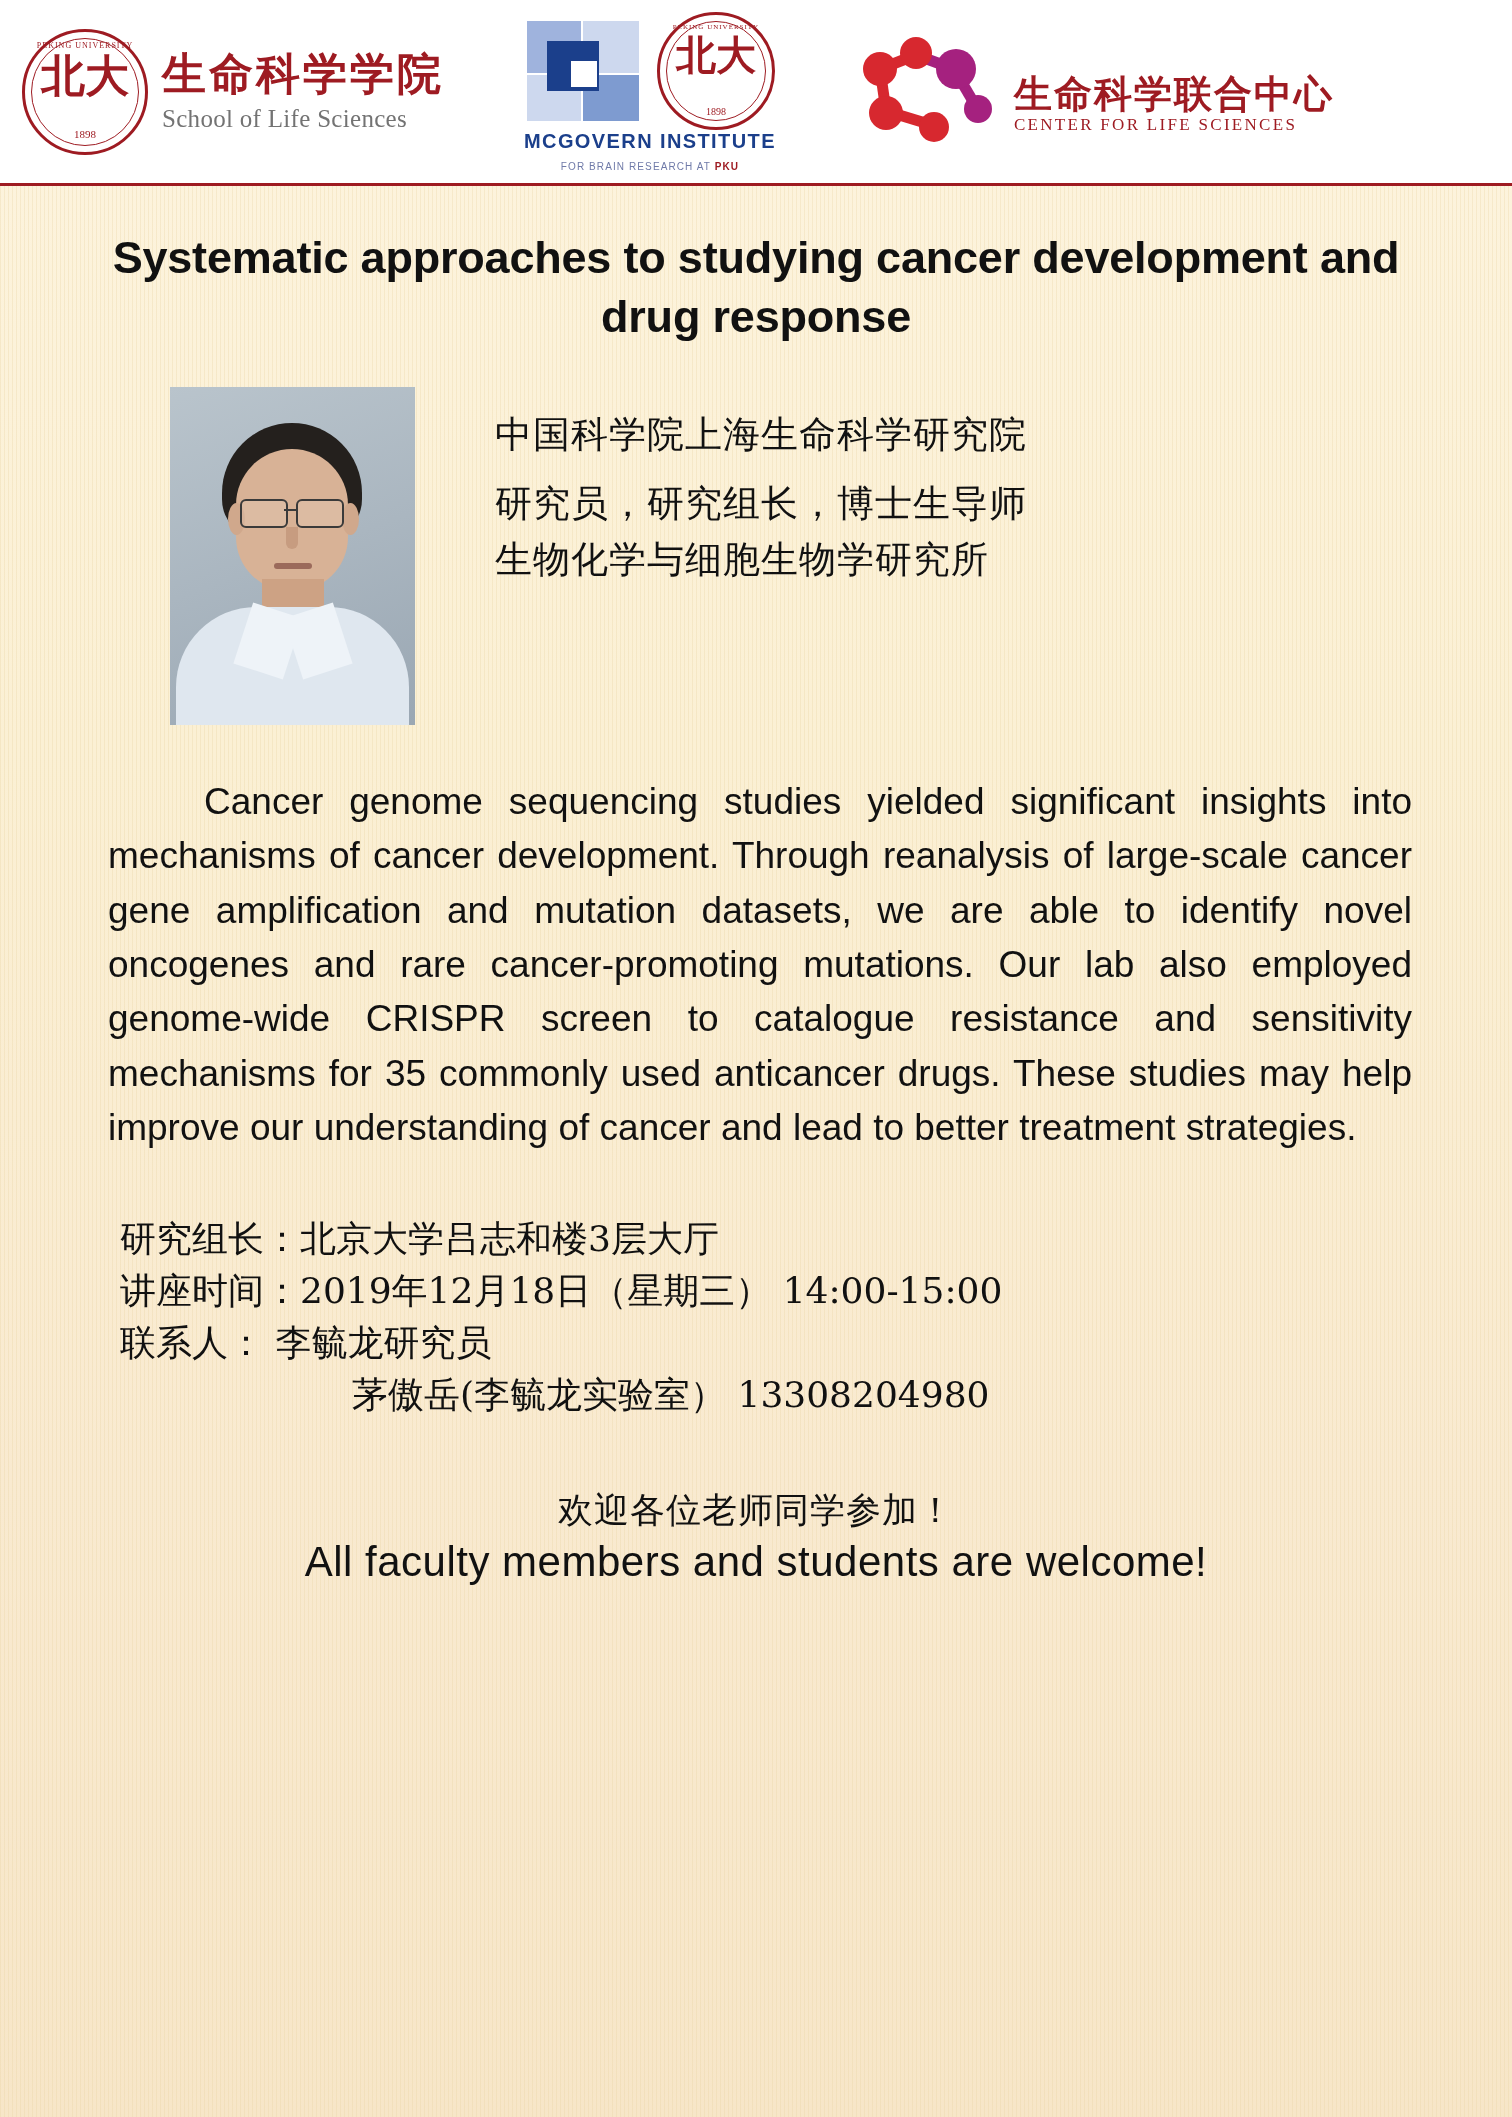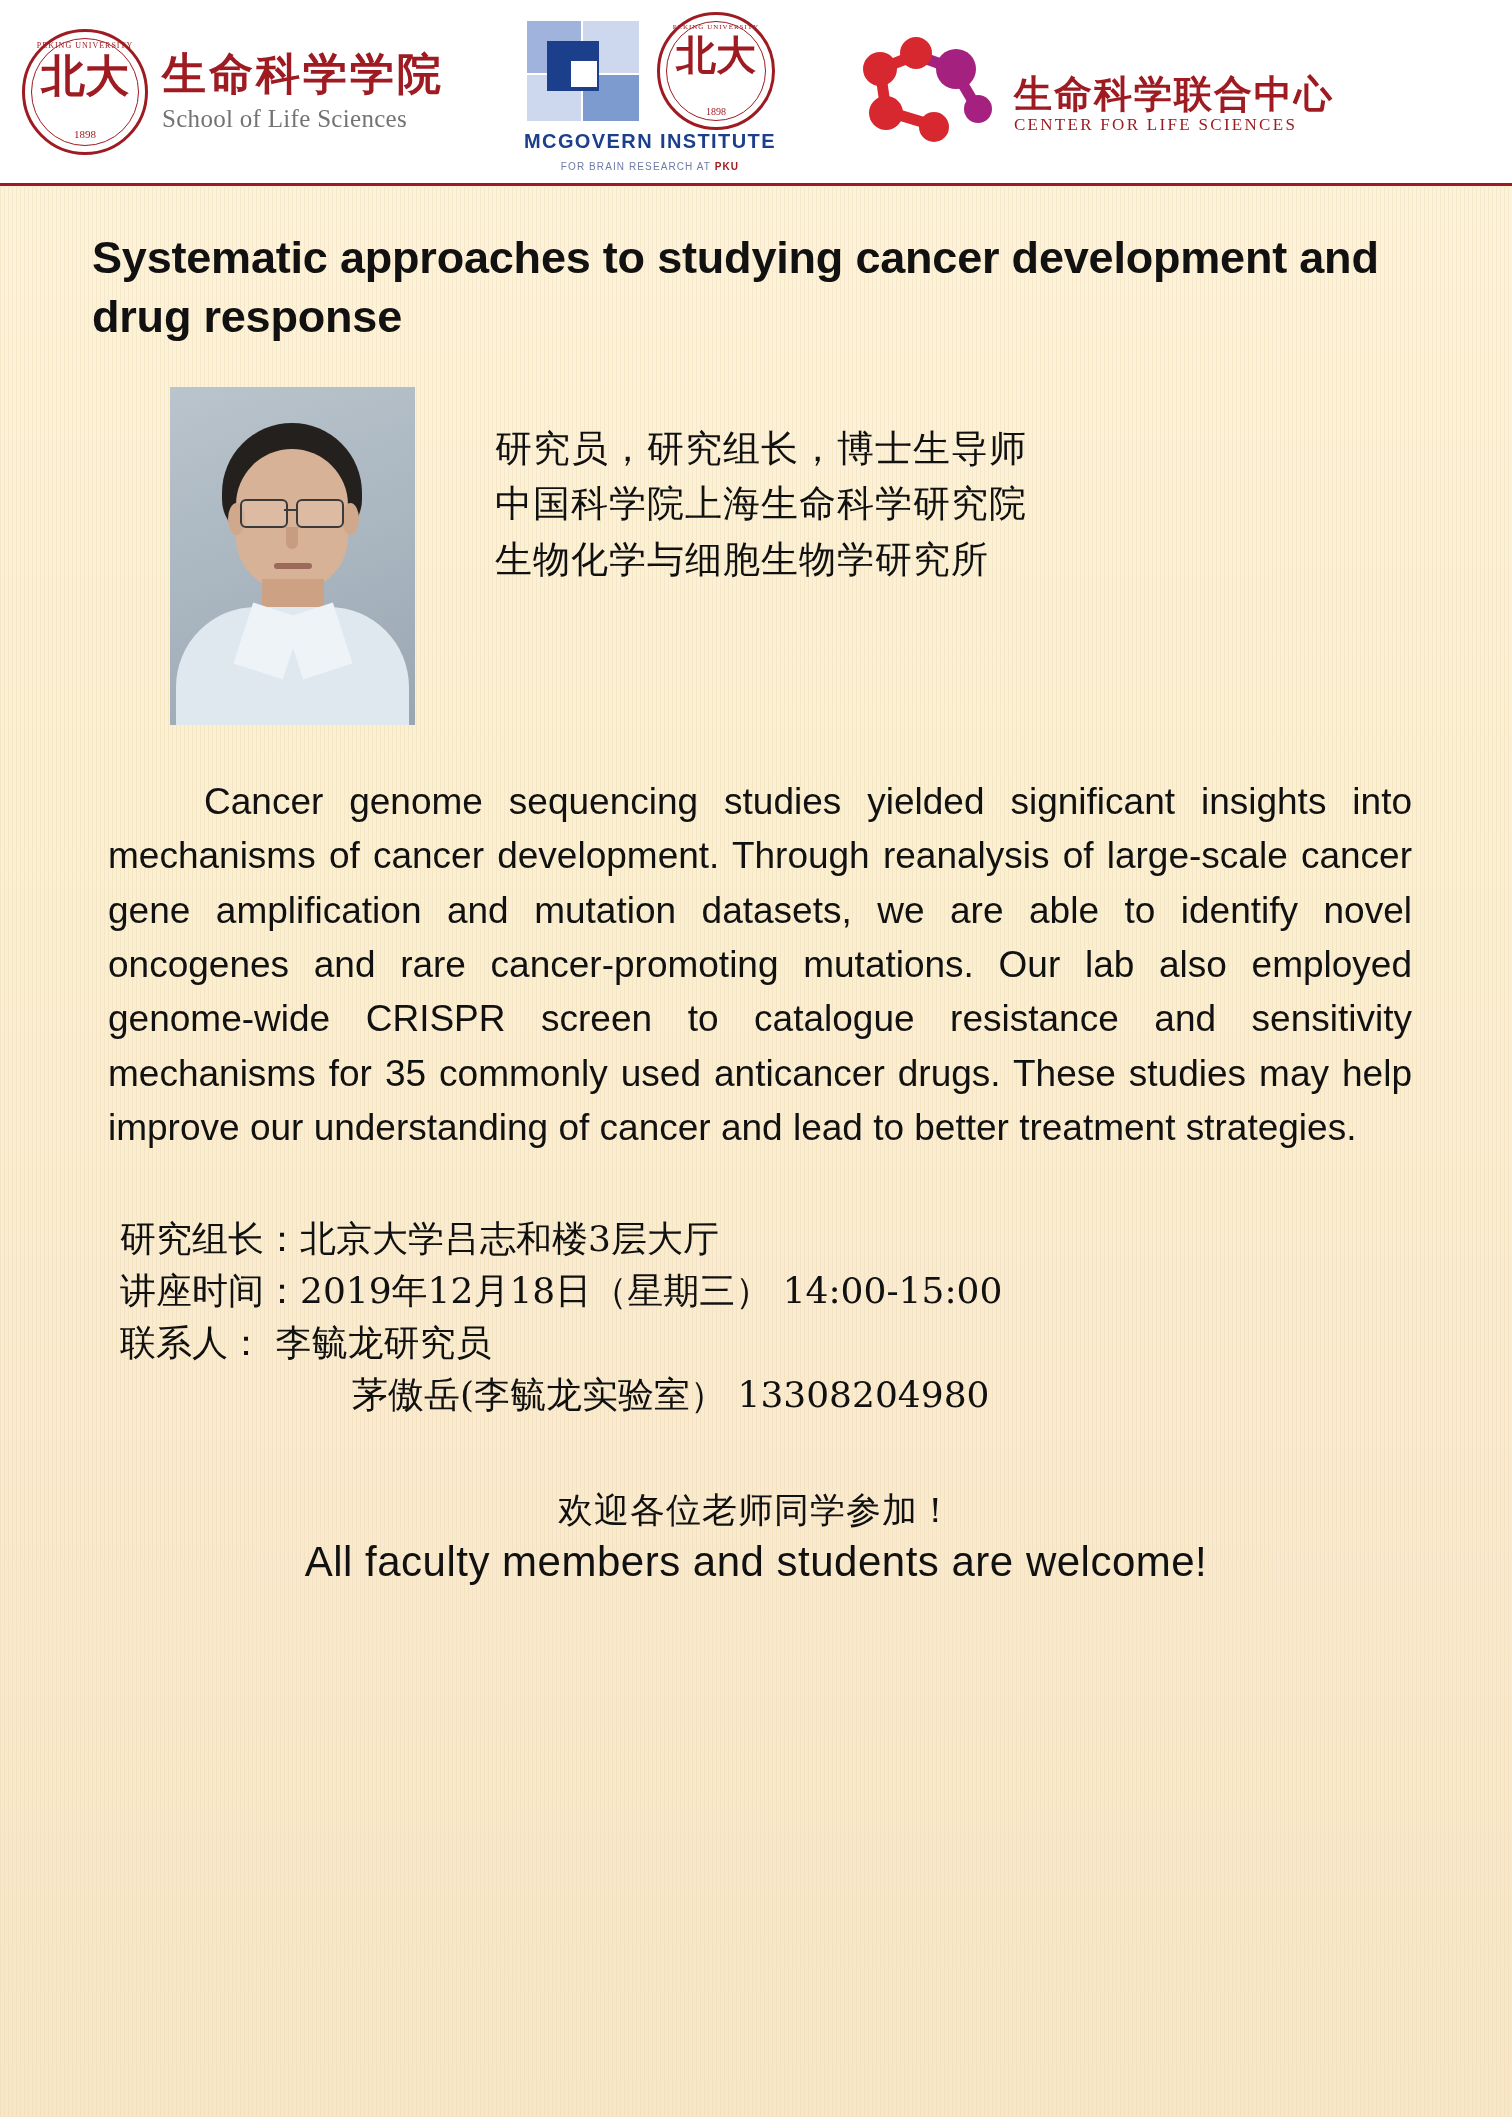--- a/index.html
+++ b/index.html
@@ -215,21 +215,21 @@
     font-family: "Liberation Serif", serif;
     font-size: 17px;
     color: #9e1b22;
     letter-spacing: 2.3px;
     margin-top: 2px;
   }
 
   
   .title {
     margin: 42px 92px 0 92px;
-    text-align: left;
+    text-align: center;
     font-family: "Liberation Sans", sans-serif;
     font-size: 45px;
     font-weight: bold;
     color: #111;
     line-height: 1.32;
     letter-spacing: -0.2px;
   }
 
   
   .speaker {
@@ -461,22 +461,22 @@
       <div class="p-glass-r"></div>
       <div class="p-bridge"></div>
       <div class="p-nose"></div>
       <div class="p-mouth"></div>
       <div class="p-neck"></div>
       <div class="p-shirt"></div>
       <div class="p-collar-l"></div>
       <div class="p-collar-r"></div>
     </div>
     <div class="speaker-info">
+      <div class="sp-line tight">中国科学院上海生命科学研究院</div>
       <div class="sp-line">研究员，研究组长，博士生导师</div>
-      <div class="sp-line tight">中国科学院上海生命科学研究院</div>
       <div class="sp-line tight">生物化学与细胞生物学研究所</div>
     </div>
   </div>
 
   <div class="abstract">Cancer genome sequencing studies yielded significant insights into mechanisms of cancer development. Through reanalysis of large-scale cancer gene amplification and mutation datasets, we are able to identify novel oncogenes and rare cancer-promoting mutations. Our lab also employed genome-wide CRISPR screen to catalogue resistance and sensitivity mechanisms for 35 commonly used anticancer drugs. These studies may help improve our understanding of cancer and lead to better treatment strategies.</div>
 
   <div class="details">
     <div class="row">研究组长：北京大学吕志和楼3层大厅</div>
     <div class="row">讲座时间：2019年12月18日（星期三） 14:00-15:00</div>
     <div class="row">联系人： 李毓龙研究员</div>

